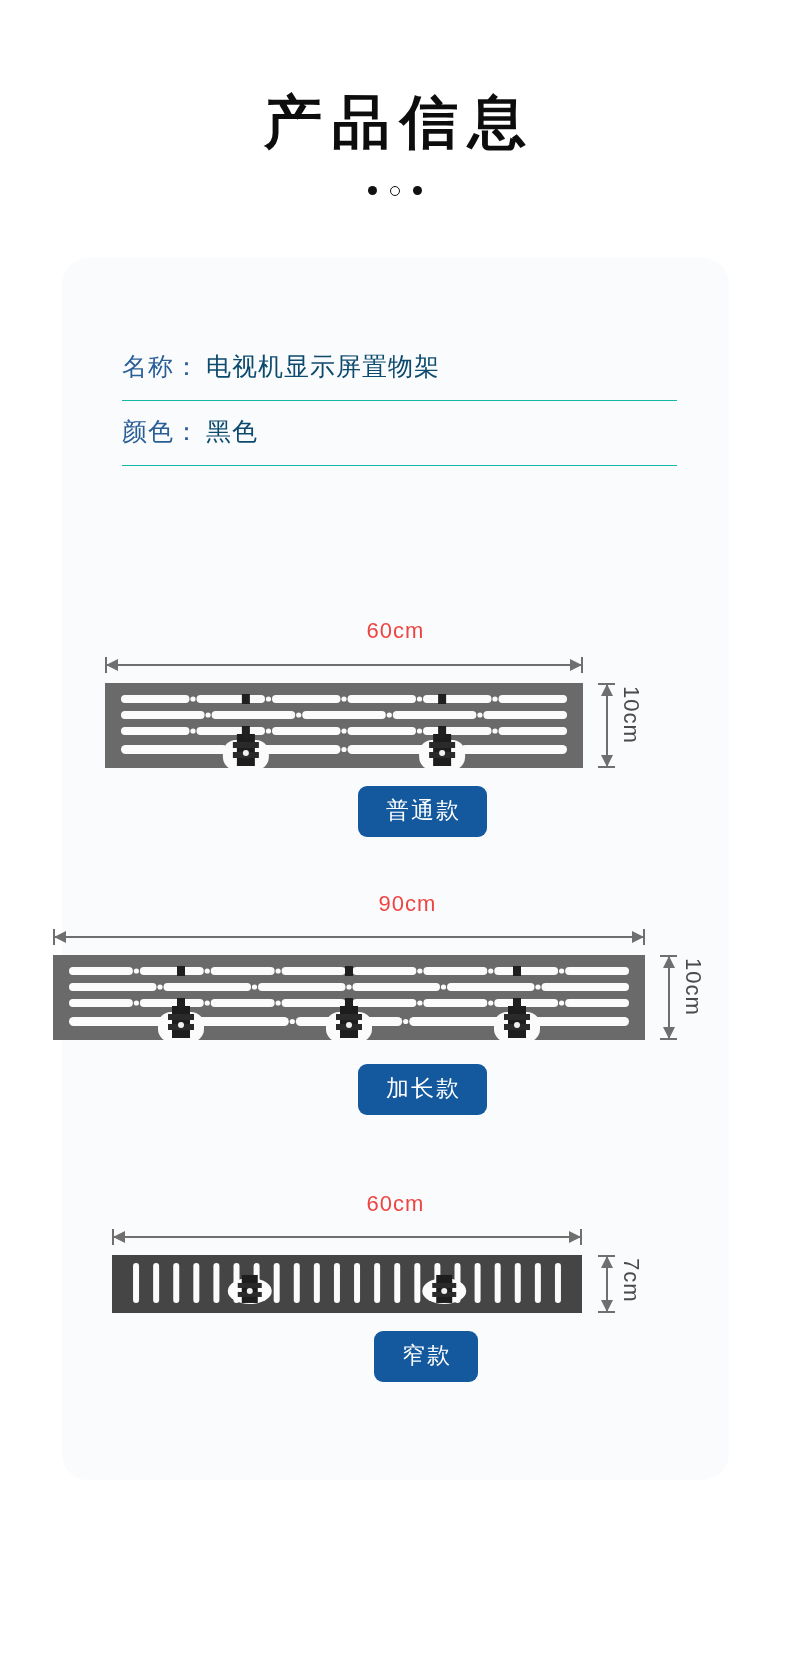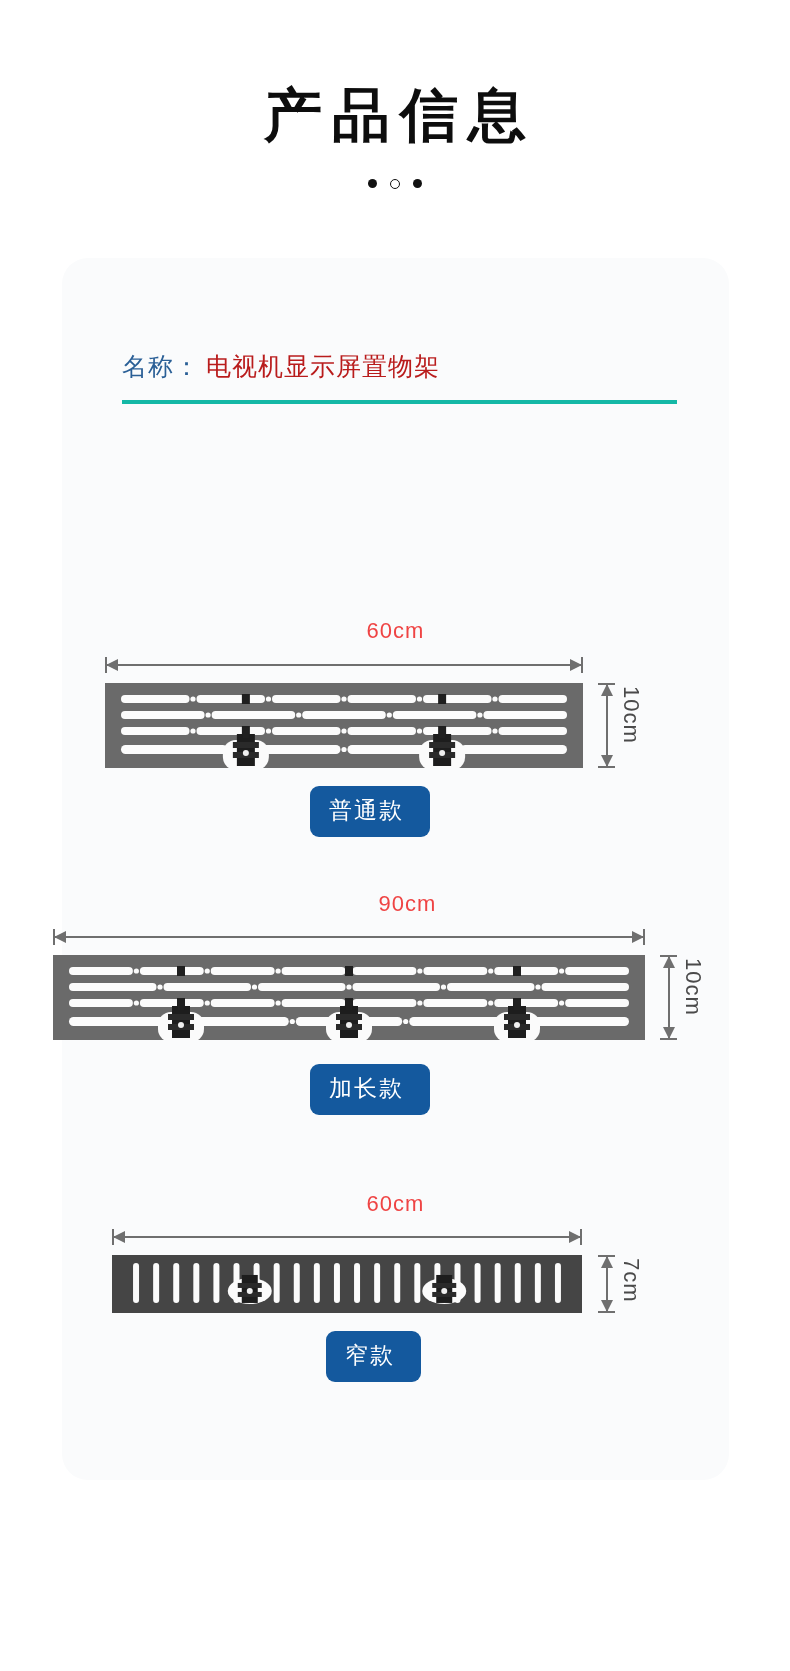--- a/index.html
+++ b/index.html
@@ -14,20 +14,21 @@
     width: 790px;
     height: 1671px;
     background: #ffffff;
     overflow: hidden;
   }
 
   
   .title-block {
     padding-top: 82px;
     text-align: center;
+    margin-top: 7px;
   }
   .page-title {
     font-size: 58px;
     font-weight: 700;
     letter-spacing: 10px;
     color: #0d0d0d;
     line-height: 1.15;
     text-indent: 10px;
   }
   .dots {
@@ -63,30 +64,30 @@
   .specs {
     position: absolute;
     left: 60px;
     top: 78px;
     width: 555px;
   }
   .spec-row {
     display: flex;
     align-items: baseline;
     padding: 14px 0 17px 0;
-    border-bottom: 4px solid #14b8a6;
+    border-bottom: 1px solid #14b8a6;
   }
   .spec-label {
     color: #2a5f96;
     font-size: 25px;
     letter-spacing: 1px;
     white-space: nowrap;
   }
   .spec-value {
-    color: #b91c1c;
+    color: #0c4a6e;
     font-size: 25px;
     letter-spacing: 1px;
     margin-left: 6px;
   }
 
   
   .diagram {
     position: absolute;
   }
   .dim-label {
@@ -174,23 +175,24 @@
   .plate.dark { background: #454545; }
 
   
   .badge {
     position: absolute;
     background: #14599e;
     color: #ffffff;
     font-size: 23px;
     letter-spacing: 2px;
     border-radius: 9px;
-    padding: 9px 26px 11px 19px;
+    padding: 9px 26px 11px 28px;
     text-align: center;
     white-space: nowrap;
+    margin-left: 48px;
   }
 </style>
 </head>
 <body>
 
 <div class="page">
 
   <div class="title-block">
     <div class="page-title">产品信息</div>
     <div class="dots">
@@ -199,20 +201,24 @@
       <span class="dot"></span>
     </div>
   </div>
 
   <div class="card">
 
     <div class="specs">
       <div class="spec-row">
         <span class="spec-label">名称：</span>
         <span class="spec-value">电视机显示屏置物架</span>
+      </div>
+      <div class="spec-row">
+        <span class="spec-label">颜色：</span>
+        <span class="spec-value">黑色</span>
       </div>
     </div>
 
     <div class="diagram" style="left:0;top:0;width:667px;height:0;">
       <div class="dim-label" style="left:0;top:360px;width:667px;text-align:center;">60cm</div>
       <div class="hdim" style="left:43px;top:400px;width:478px;">
         <div class="line"></div>
           <div class="cap l"></div>
           <div class="cap r"></div>
         <div class="arrow l"></div>

